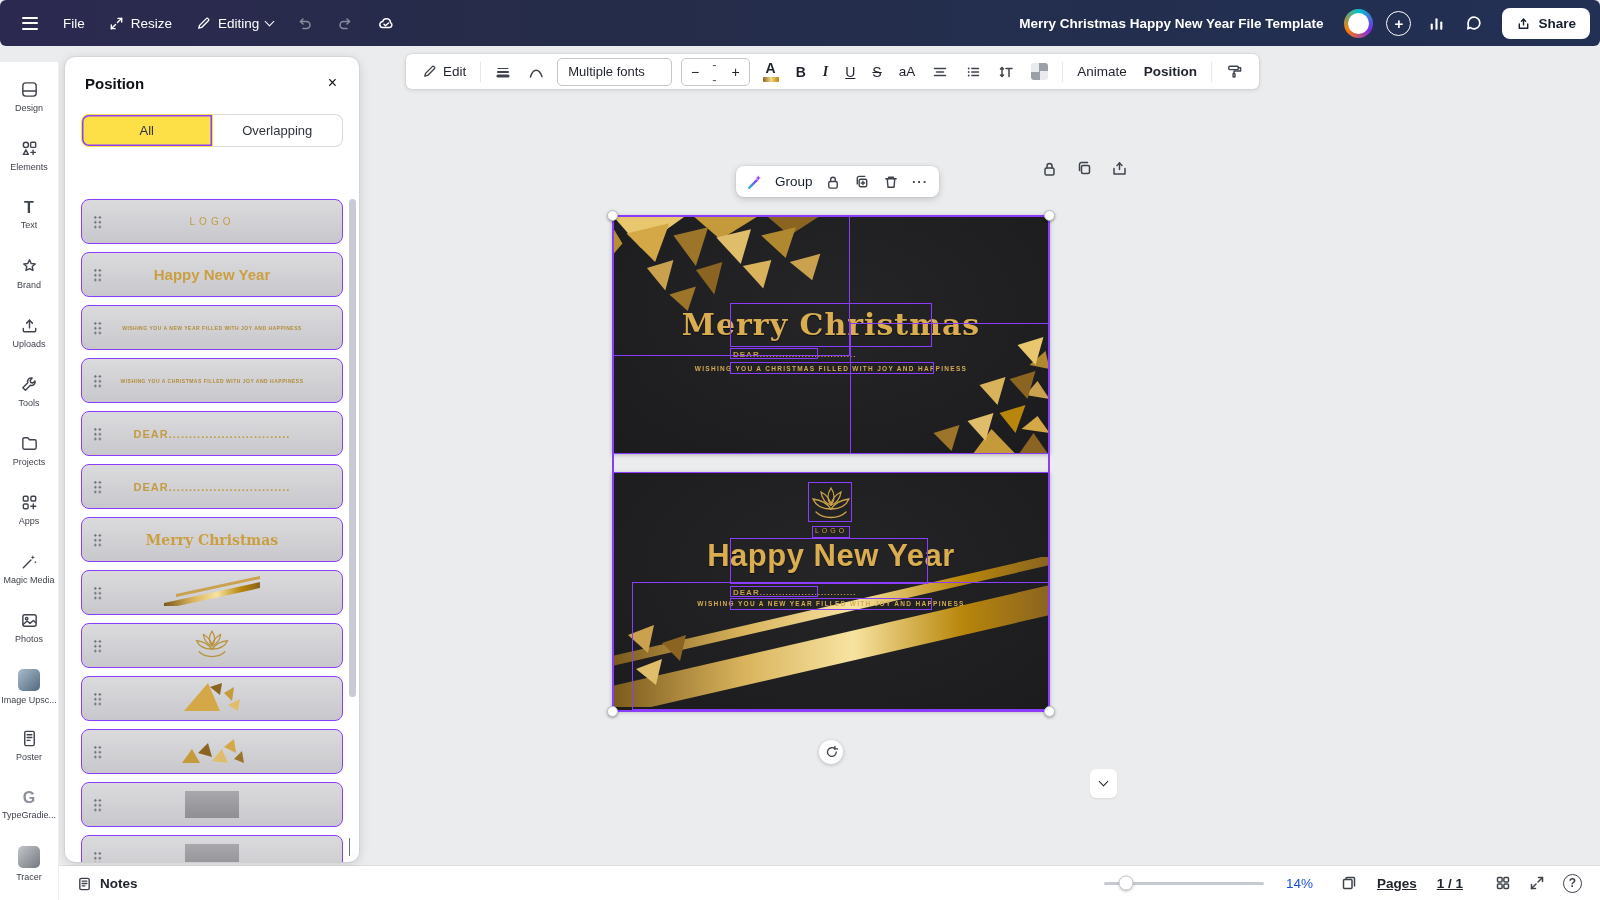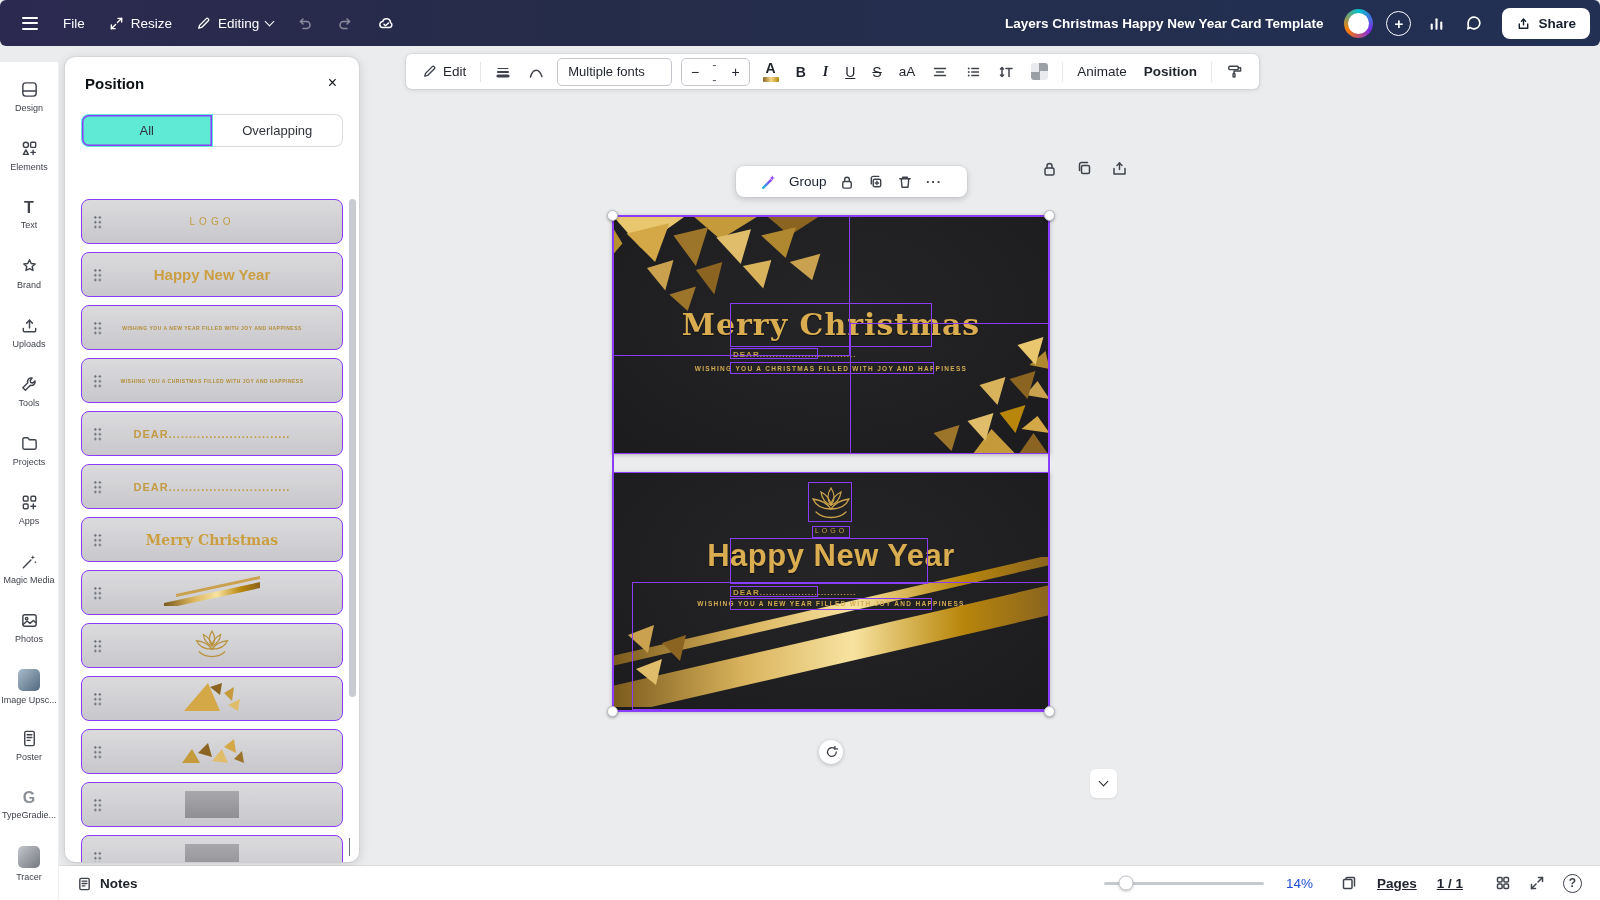--- a/index.html
+++ b/index.html
@@ -53,21 +53,21 @@
   .tabs { display:flex; border-bottom:1px solid #e8e9ec; padding:0 14px; }
   .tab { flex:1; text-align:center; padding:9px 0 11px; font-size:13.5px; color:#3f434c; position:relative; }
   .tab.active { color:#0d1216; font-weight:600; }
   .tab.active::after { content:""; position:absolute; left:4px; right:4px; bottom:-1px; height:2.5px;
     background:#8b3dff; border-radius:2px; }
   .seg { display:flex; margin:13px 16px 12px; }
   .seg-btn { flex:1; height:33px; display:flex; align-items:center; justify-content:center; font-size:13px;
     color:#30343c; border:1px solid #d9dbdf; background:#fff; }
   .seg-btn.first { border-radius:8px 0 0 8px; }
   .seg-btn.last { border-radius:0 8px 8px 0; border-left:none; }
-  .seg-btn.active { background:#5eead4; box-shadow:inset 0 0 0 1.5px #8b3dff; border-color:transparent; }
+  .seg-btn.active { background:#fde047; box-shadow:inset 0 0 0 1.5px #8b3dff; border-color:transparent; }
   .layers { position:absolute; top:142px; bottom:0; left:0; right:0; padding:0 16px; overflow:hidden; }
   .layer { position:relative; height:45px; border:1.5px solid #8b3dff; border-radius:8px; margin-bottom:8px;
     background:linear-gradient(180deg,#dbdbde 0%, #c8c8cc 100%); display:flex; align-items:center; justify-content:center; }
   .dots { position:absolute; left:11px; top:50%; transform:translateY(-50%); width:9px; height:14px;
     background-image:radial-gradient(circle, #6d727b 1.1px, transparent 1.35px); background-size:4.6px 4.8px; }
   .lt-logo { font-size:10px; letter-spacing:4px; color:#c39b43; }
   .lt-head { font-size:15px; font-weight:800; color:#cb9f41; }
   .lt-head-serif { font-family:"DejaVu Serif", serif; font-weight:700; font-size:14px; color:#cb9f41; }
   .lt-tiny { font-size:5px; letter-spacing:.5px; color:#b28c38; font-weight:700; }
   .lt-dear { font-size:11px; letter-spacing:1px; color:#c39b43; font-weight:700; }
@@ -119,21 +119,21 @@
   .group-box { position:absolute; left:612px; top:215px; width:438px; height:497px; border:2px solid #8b3dff;
     z-index:12; pointer-events:none; }
   .hdl { position:absolute; width:11px; height:11px; border-radius:50%; background:#fff; border:1px solid #b6bac4;
     box-shadow:0 1px 3px rgba(0,0,0,.3); pointer-events:auto; }
   .hdl.tl { left:-7px; top:-7px; } .hdl.tr { right:-7px; top:-7px; }
   .hdl.bl { left:-7px; bottom:-7px; } .hdl.br { right:-7px; bottom:-7px; }
 
   
   .sel-toolbar { position:absolute; left:736px; top:166px; height:31px; background:#fff; border-radius:8px; z-index:30;
     box-shadow:0 0 0 1px rgba(64,87,109,.06), 0 2px 7px rgba(0,0,0,.18);
-    display:flex; align-items:center; padding:0 19px; gap:2px; }
+    display:flex; align-items:center; padding:0 5px; gap:2px; }
   .st-item { height:27px; min-width:27px; display:flex; align-items:center; justify-content:center; padding:0 5px;
     border-radius:5px; font-size:13.5px; color:#16202e; gap:5px; }
   .st-more { font-size:13px; letter-spacing:1px; font-weight:700; color:#3f434c; }
 
   .page-actions { position:absolute; left:1038px; top:157px; display:flex; gap:13px; z-index:25; }
   .pa-btn { width:22px; height:22px; display:flex; align-items:center; justify-content:center; }
 
   .rotate-btn { position:absolute; left:819px; top:740px; width:24px; height:24px; border-radius:50%; background:#fff;
     z-index:25; box-shadow:0 1px 4px rgba(0,0,0,.22); display:flex; align-items:center; justify-content:center; }
 
@@ -200,21 +200,21 @@
           <path d="M10 4l2.5 2.5L10 9"></path>
       </svg>
     </div>
     <div class="tb-item">
       <svg class="ic w" width="17" height="16" viewBox="0 0 16 16">
         <path d="M5.5 12.5a3 3 0 0 1-.3-6A4 4 0 0 1 13 7.6a2.6 2.6 0 0 1-.9 4.9H5.5z"></path>
           <path d="M6.5 9.3l1.5 1.4L11 8"></path>
       </svg>
     </div>
     <div class="tb-spacer"></div>
-    <div class="doc-title">Layers Christmas Happy New Year Card Template</div>
+    <div class="doc-title">Merry Christmas Happy New Year File Template</div>
     <div class="avatar">
         <i></i>
       </div>
     <div class="circle-btn">
       <span>+</span>
     </div>
     <div class="tb-icon-btn">
       <svg class="ic w" width="17" height="17" viewBox="0 0 16 16">
         <path d="M3.5 13V9" stroke-width="2"></path>
           <path d="M8 13V4" stroke-width="2"></path>

